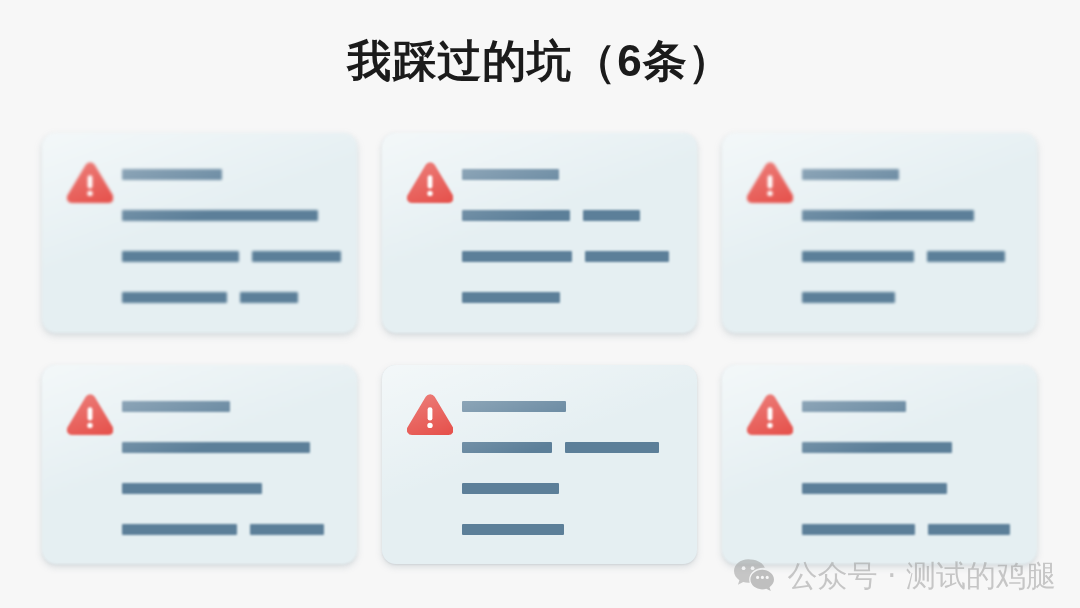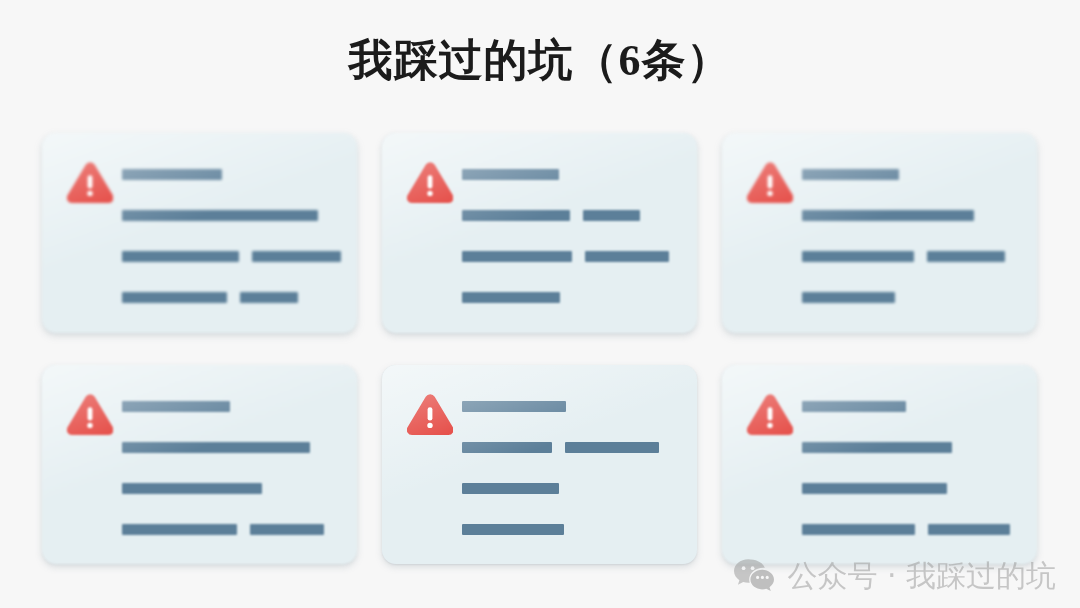--- a/index.html
+++ b/index.html
@@ -20,21 +20,21 @@
     position: absolute;
     top: 33px;
     left: 0;
     width: 1080px;
     text-align: center;
     font-size: 44px;
     line-height: 56px;
     font-weight: bold;
     color: #1b1b1b;
     letter-spacing: 1px;
-    font-family: Liberation Serif, serif;
+    font-family: Liberation Sans, sans-serif;
   }
 
   
   .card-grid {
     position: absolute;
     left: 42px;
     top: 133px;
     width: 996px;
     display: grid;
     grid-template-columns: repeat(3, 315px);
@@ -289,14 +289,14 @@
         <circle cx="10.6" cy="10.2" r="1.85"></circle>
         <circle cx="19.6" cy="10.2" r="1.85"></circle>
       </g>
       <g fill="#f7f7f7">
         <circle cx="24.6" cy="19.4" r="1.55"></circle>
         <circle cx="29.4" cy="19.4" r="1.55"></circle>
         <circle cx="34.2" cy="19.4" r="1.55"></circle>
       </g>
     </svg>
   </span>
-  <span class="watermark-text" style="color: rgb(154, 154, 154);">公众号 · 我踩过的坑</span>
+  <span class="watermark-text" style="color: rgb(154, 154, 154);">公众号 · 测试的鸡腿</span>
 </div>
 
 </body></html>

